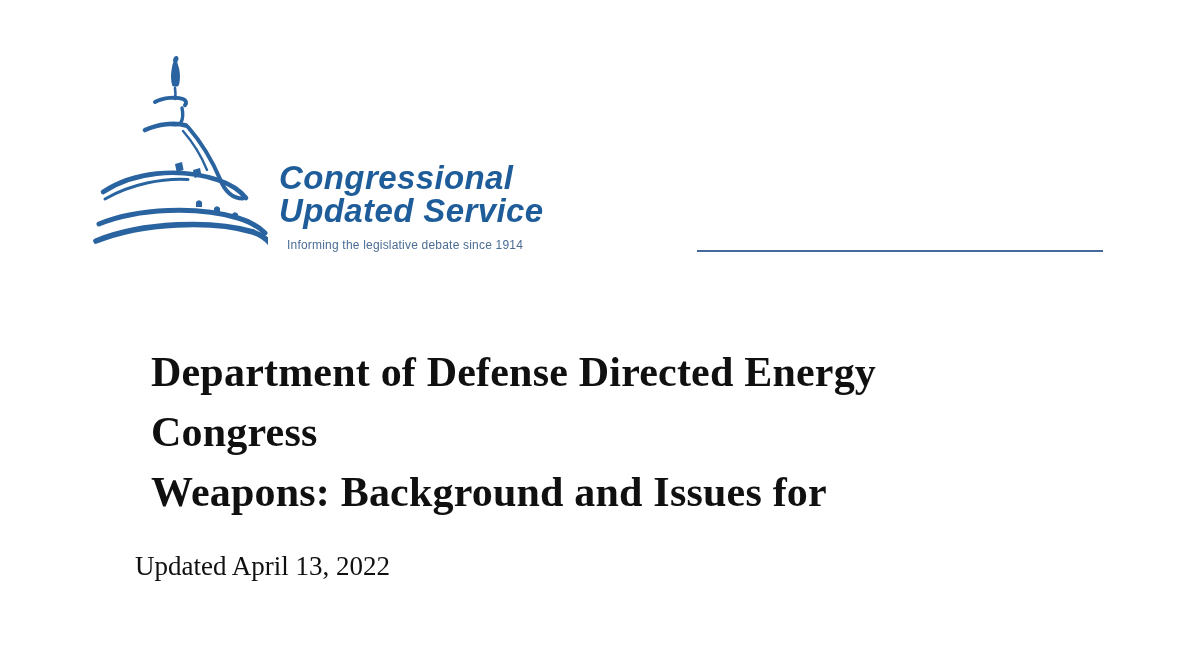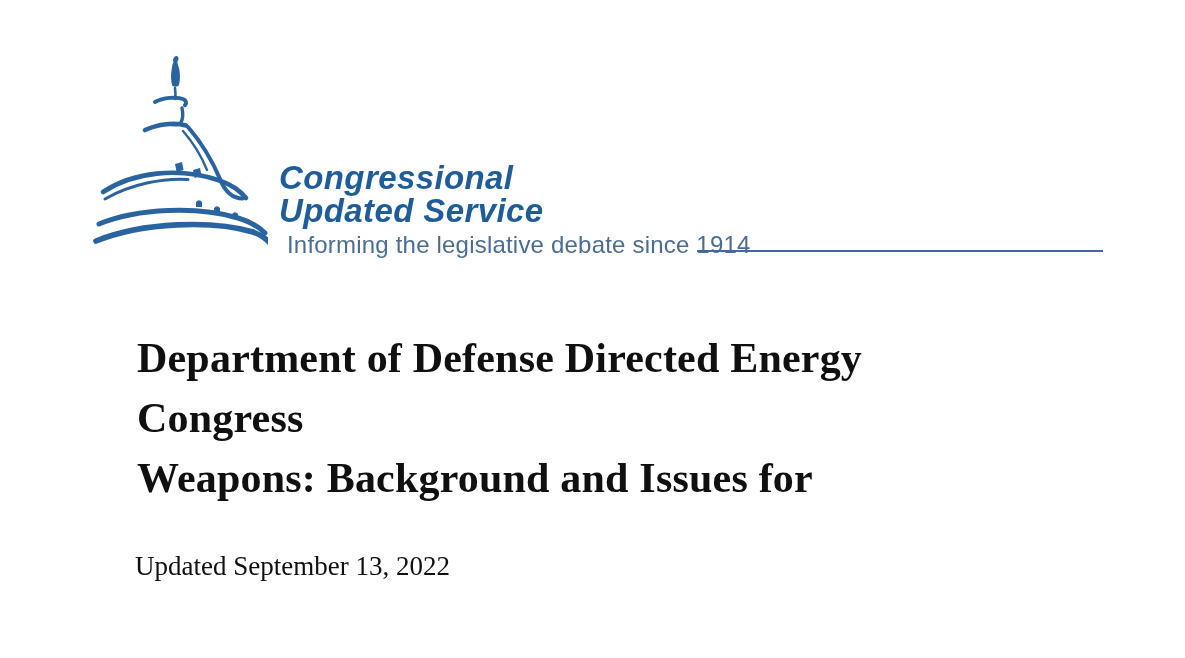--- a/index.html
+++ b/index.html
@@ -36,40 +36,40 @@
     letter-spacing: 0.4px;
     white-space: nowrap;
   }
   .tagline {
     position: absolute;
     left: 287px;
     top: 233px;
     color: var(--tagline, #4b6d93);
     font-family: "Liberation Sans", sans-serif;
     font-weight: 500;
-    font-size: 24px;
+    font-size: 12px;
     line-height: 24px;
     letter-spacing: 0.2px;
     white-space: nowrap;
   }
   .header-rule {
     position: absolute;
     left: 697px;
     top: 250px;
     width: 406px;
     height: 2px;
     background: var(--rule, #44699e);
   }
 
   
   .report-title {
     position: absolute;
     left: 135px;
     top: 326px;
-    margin: 2px;
+    margin: 16px;
     width: 880px;
     color: var(--text, #101010);
     font-family: "Liberation Serif", serif;
     font-weight: bold;
     font-size: 42px;
     line-height: 60px;
     letter-spacing: 0.2px;
   }
   .report-title .title-line { display: block; }
 
@@ -125,15 +125,15 @@
   <div class="tagline">Informing the legislative debate since 1914</div>
 
   <div class="header-rule"></div>
 
   <h1 class="report-title">
     <span class="title-line">Department of Defense Directed Energy</span>
     <span class="title-line">Congress</span>
     <span class="title-line">Weapons: Background and Issues for</span>
   </h1>
 
-  <div class="updated-date">Updated September 13, 2022</div>
+  <div class="updated-date">Updated April 13, 2022</div>
 
 </div>
 
 </body></html>

